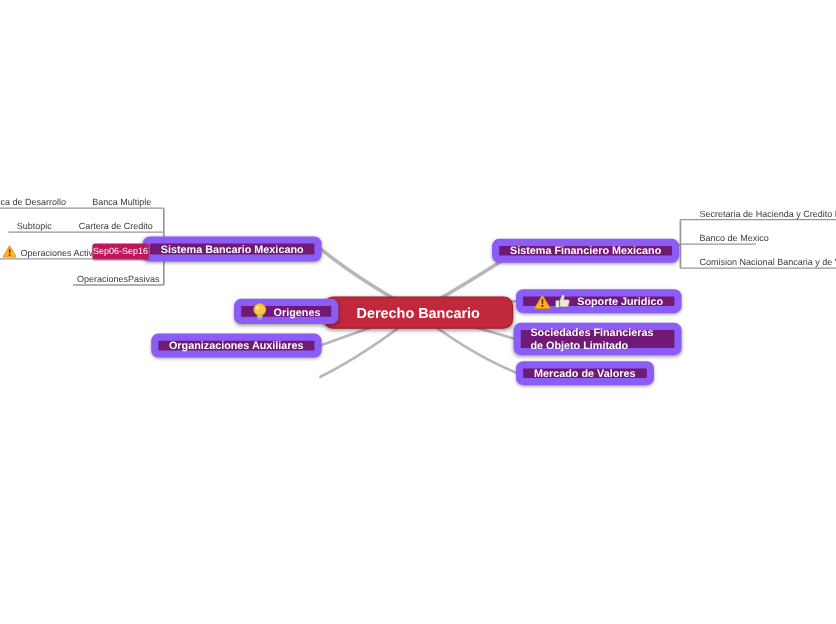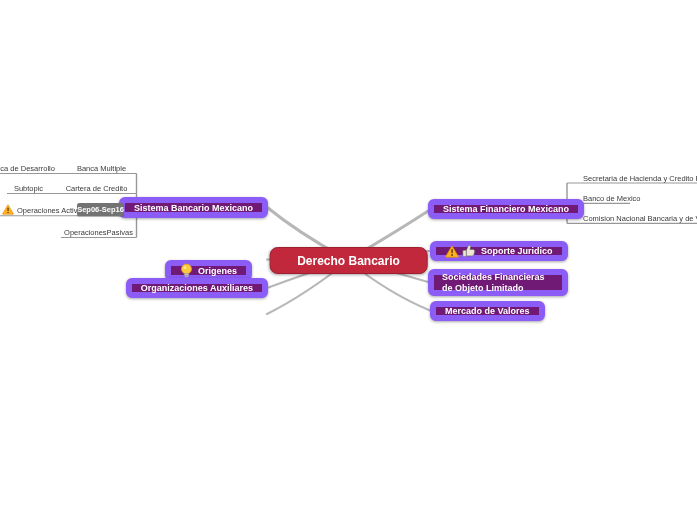--- a/index.html
+++ b/index.html
@@ -29,23 +29,22 @@
     height:27px;font-size:12px;padding:0 27px;transform:translateX(-50%);
   }
   .multiline{white-space:normal;line-height:1.2;justify-content:center;text-align:left;}
   .linelabel{
     position:absolute;font-size:7.5px;line-height:8px;color:#3a3a3a;
     white-space:nowrap;
   }
   .ctr{text-align:center;}
   .badge{
     position:absolute;display:flex;align-items:center;justify-content:center;
-    background:#737373;color:#fff;border-radius:2.5px;font-size:7.5px;
+    background:#be185d;color:#fff;border-radius:2.5px;font-size:7.5px;
     box-shadow:0 1px 1px rgba(0,0,0,.25);
-    font-weight:bold;
   }
   .abs-icon{position:absolute;display:inline-flex;}
 </style>
 </head>
 <body>
 
 <div class="canvas">
 
   <svg class="wires" viewBox="0 0 697 520">
 
@@ -73,38 +72,38 @@
   </svg>
 
   <div class="node central" style="left:348.5px;top:247px;">
     <span class="nlabel">Derecho Bancario</span>
   </div>
 
   <div class="node" style="right:429px;top:197px;height:21px;">
     <span class="nlabel">Sistema Bancario Mexicano</span>
   </div>
 
-  <div class="node" style="right:445px;top:249px;height:21px;margin-top:11px;">
+  <div class="node" style="right:415px;top:249px;height:21px;">
     <span class="icon">
       <svg width="13" height="15" viewBox="0 0 13 15">
         <circle cx="6.5" cy="6" r="5" fill="#ffc83d" stroke="#d99b20" stroke-width="0.8"></circle>
         <circle cx="4.8" cy="4.4" r="1.5" fill="#ffe59a"></circle>
         <rect x="4.2" y="10.6" width="4.6" height="2" rx="0.8" fill="#c9c9c9" stroke="#8e8e8e" stroke-width="0.5"></rect>
         <rect x="4.7" y="12.8" width="3.6" height="1.4" rx="0.7" fill="#b2b2b2"></rect>
       </svg>
     </span>
     <span class="nlabel">Origenes</span>
   </div>
 
   <div class="node" style="right:429px;top:278px;">
     <span class="nlabel">Organizaciones Auxiliares</span>
   </div>
 
 
-  <div class="node" style="left:428px;top:199px;">
+  <div class="node" style="left:410px;top:199px;">
     <span class="nlabel">Sistema Financiero Mexicano</span>
   </div>
 
   <div class="node" style="left:430px;top:241px;height:20px;justify-content:center;">
     <span class="icon">
       <svg width="14" height="13" viewBox="0 0 14 13">
         <path d="M7,0.8 L13.4,11.6 Q13.6,12.2 12.9,12.2 L1.1,12.2 Q0.4,12.2 0.6,11.6 Z" fill="#ffb123" stroke="#e08d00" stroke-width="0.7"></path>
         <rect x="6.3" y="4" width="1.5" height="4.3" rx="0.7" fill="#5d4300"></rect>
         <circle cx="7.05" cy="10" r="0.95" fill="#5d4300"></circle>
       </svg>

